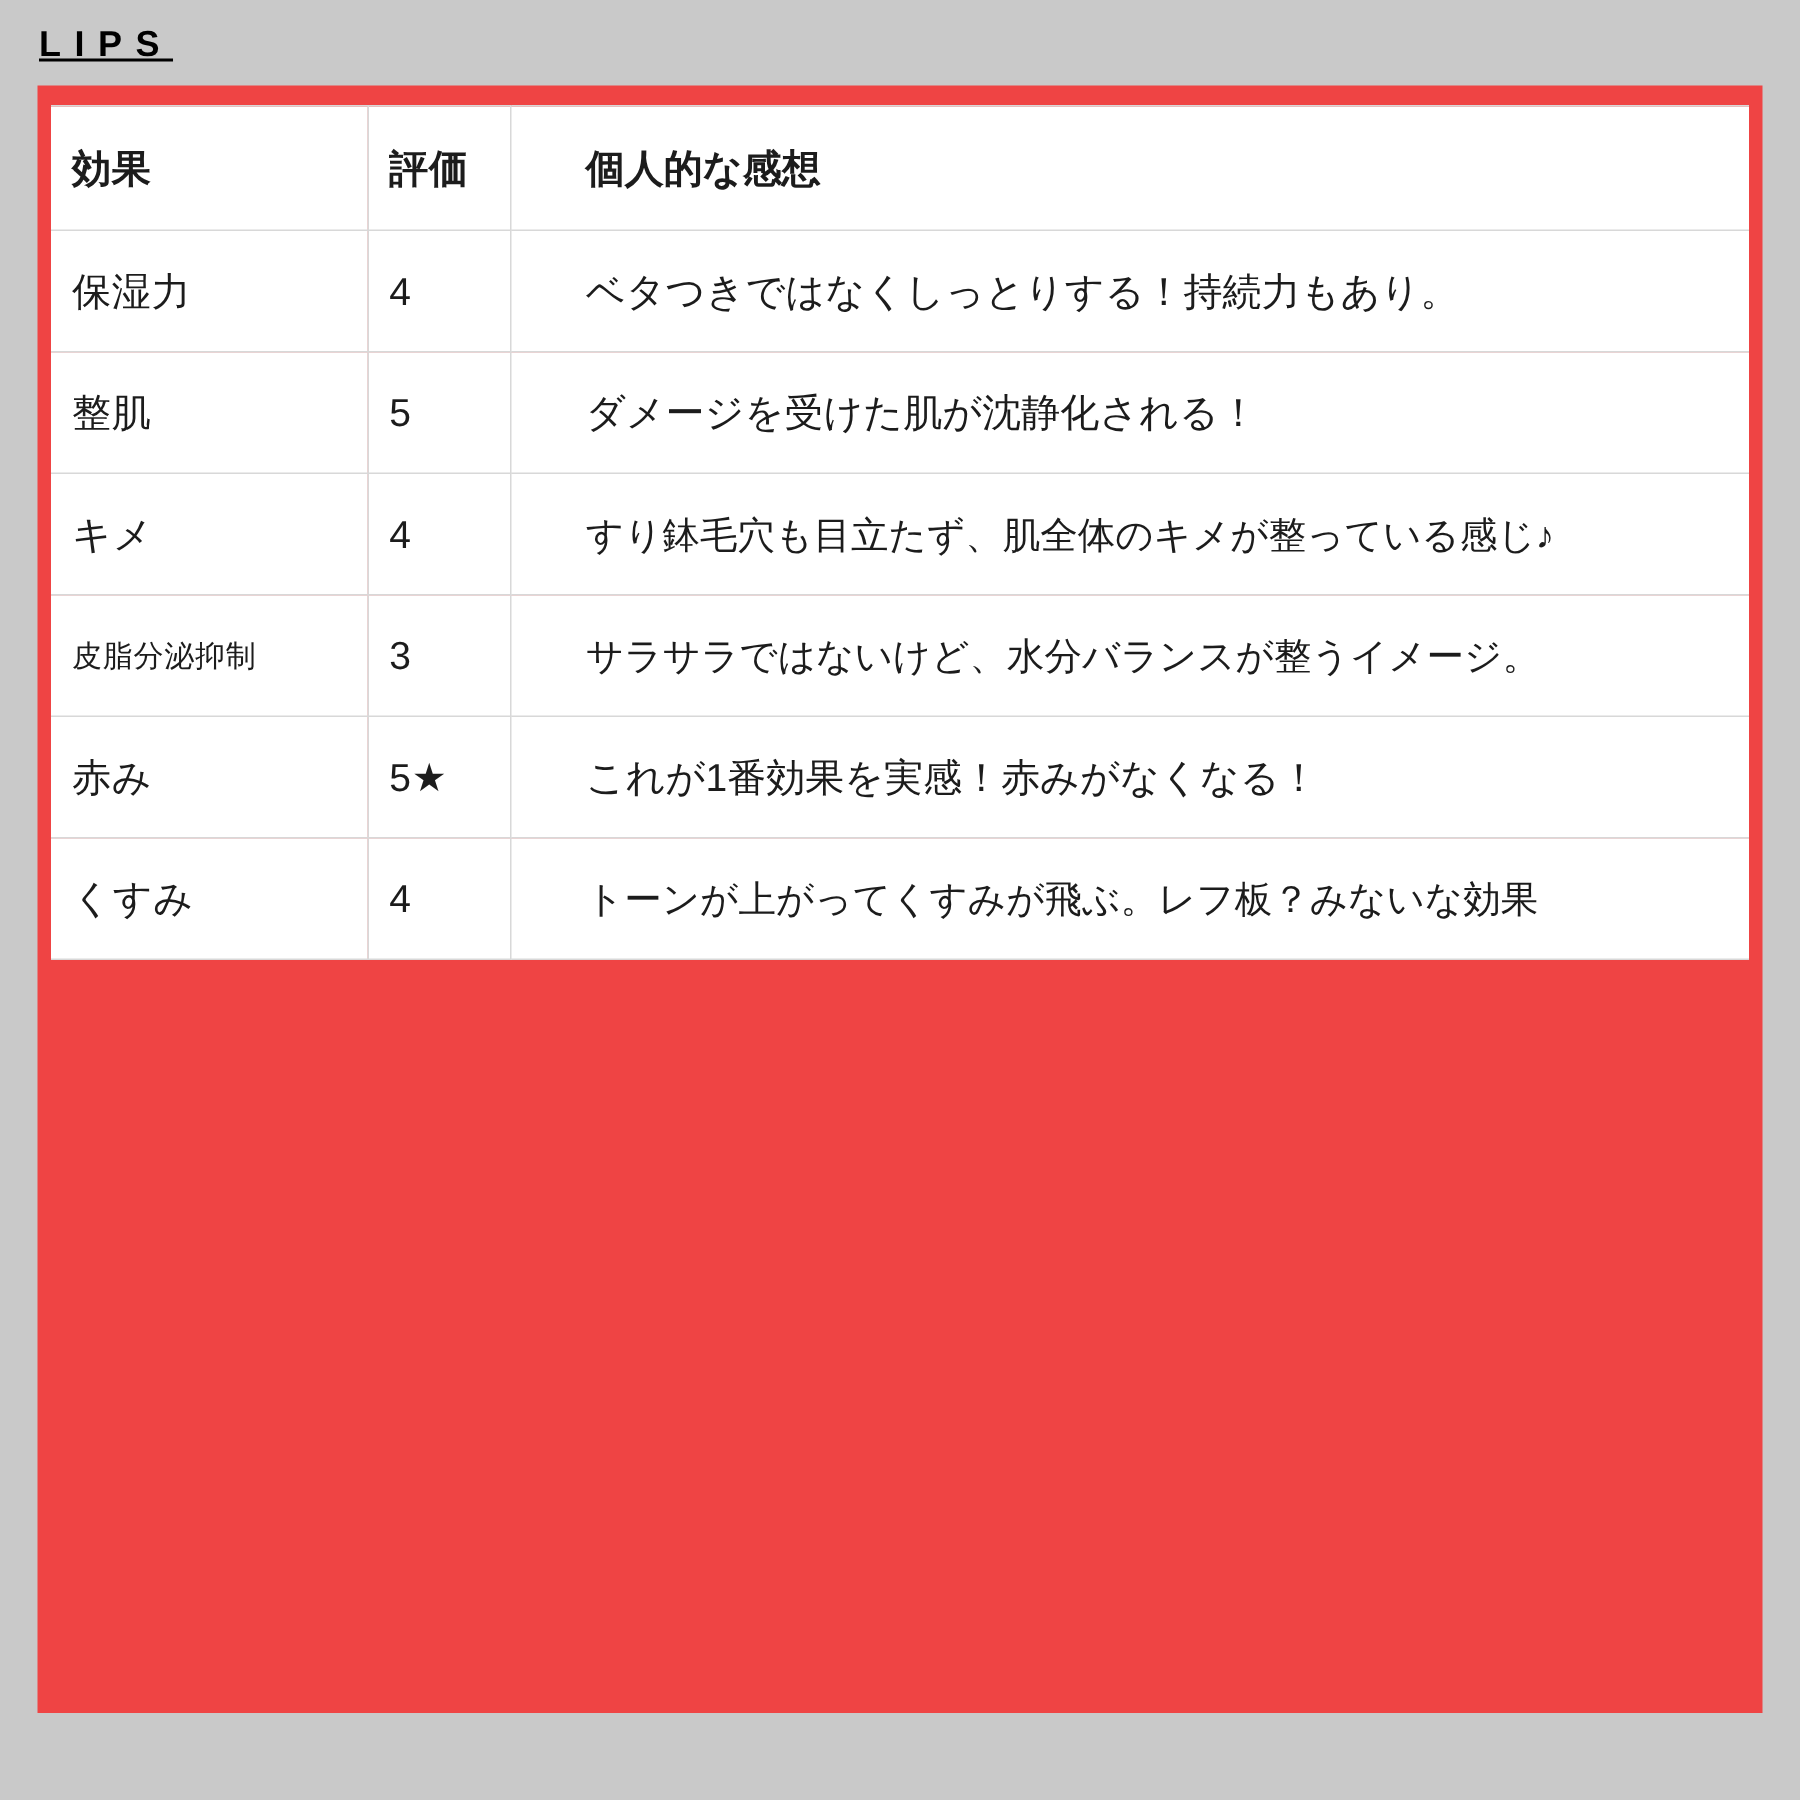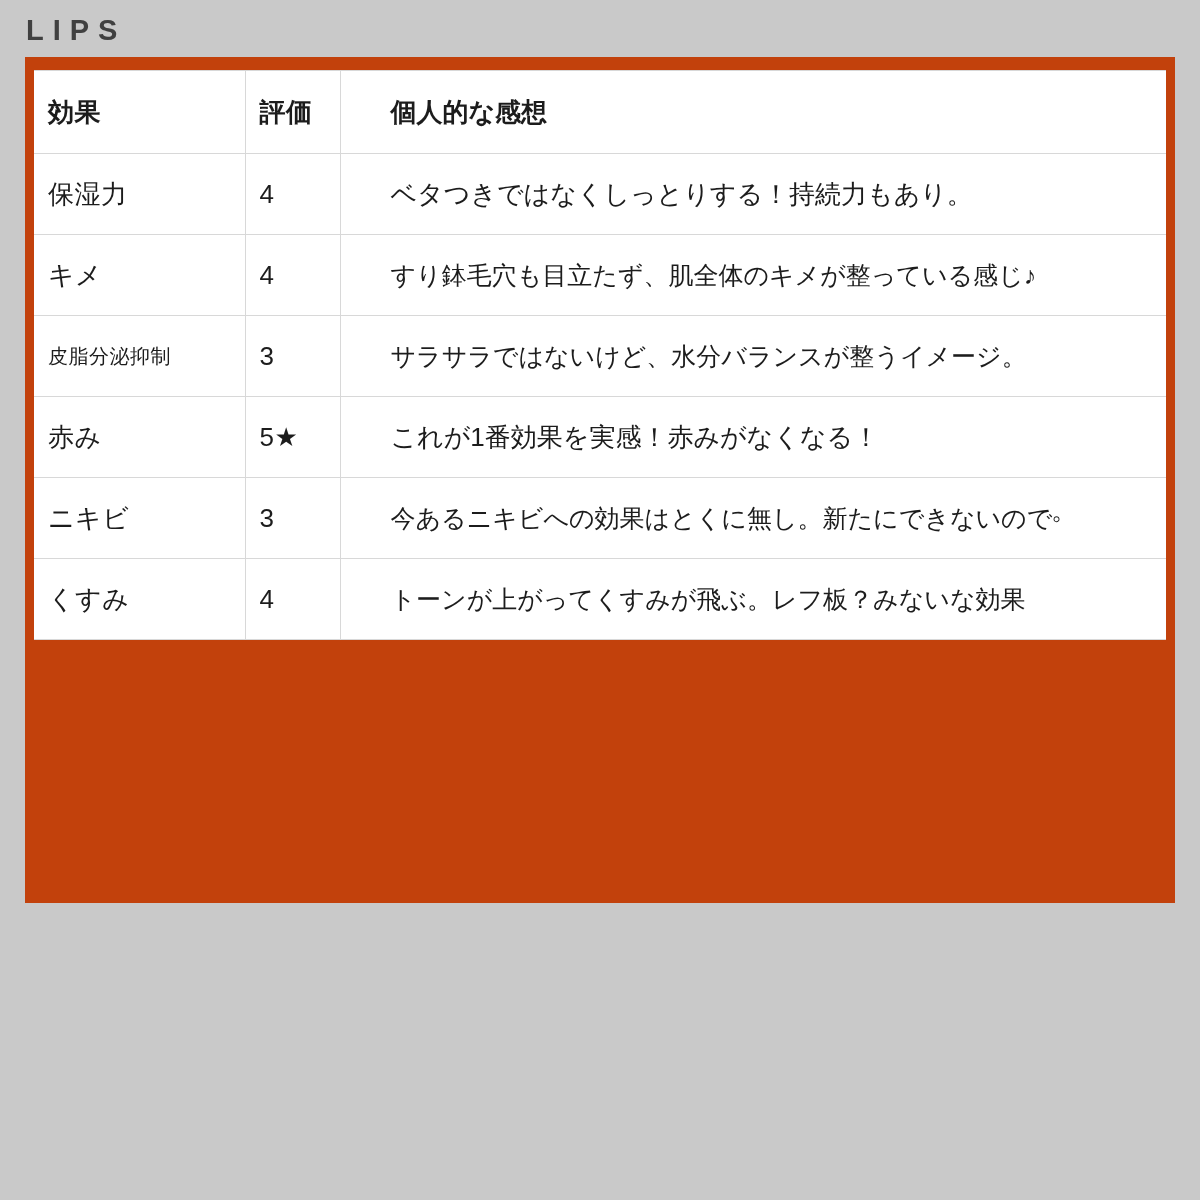--- a/index.html
+++ b/index.html
@@ -16,34 +16,35 @@
   .page {
     position: relative;
     width: 1200px;
     height: 1200px;
     box-sizing: border-box;
   }
   .brand {
     position: absolute;
     left: 26px;
     top: 6px;
-    font-size: 29px;
+    font-size: 24px;
     font-weight: bold;
     letter-spacing: 9px;
-    color: #404040;
+    color: #000000;
     font-family: "Liberation Sans", sans-serif;
     line-height: 48px;
+    text-decoration: underline;
   }
   .table-wrap {
     position: absolute;
     left: 25px;
     top: 57px;
     width: 1150px;
-    height: 846px;
-    background: #c2410c;
+    height: 1085px;
+    background: #ef4444;
     box-sizing: border-box;
   }
   table.eval {
     position: absolute;
     left: 9px;
     top: 13px;
     width: 1132px;
     border-collapse: collapse;
     table-layout: fixed;
   }
@@ -126,20 +127,31 @@
               <div class="cell effect">保湿力</div>
             </td>
           <td>
               <div class="cell score">4</div>
             </td>
           <td>
               <div class="cell note">ベタつきではなくしっとりする！持続力もあり。</div>
             </td>
         </tr>
 
+        <tr>
+          <td>
+              <div class="cell effect">整肌</div>
+            </td>
+          <td>
+              <div class="cell score">5</div>
+            </td>
+          <td>
+              <div class="cell note">ダメージを受けた肌が沈静化される！</div>
+            </td>
+        </tr>
 
 
 
         <tr>
           <td>
               <div class="cell effect">キメ</div>
             </td>
           <td>
               <div class="cell score">4</div>
             </td>
@@ -166,31 +178,20 @@
               <div class="cell effect">赤み</div>
             </td>
           <td>
               <div class="cell score">5★</div>
             </td>
           <td>
               <div class="cell note">これが1番効果を実感！赤みがなくなる！</div>
             </td>
         </tr>
 
-        <tr>
-          <td>
-              <div class="cell effect">ニキビ</div>
-            </td>
-          <td>
-              <div class="cell score">3</div>
-            </td>
-          <td>
-              <div class="cell note tight">今あるニキビへの効果はとくに無し。新たにできないので◦</div>
-            </td>
-        </tr>
 
 
 
         <tr>
           <td>
               <div class="cell effect">くすみ</div>
             </td>
           <td>
               <div class="cell score">4</div>
             </td>

